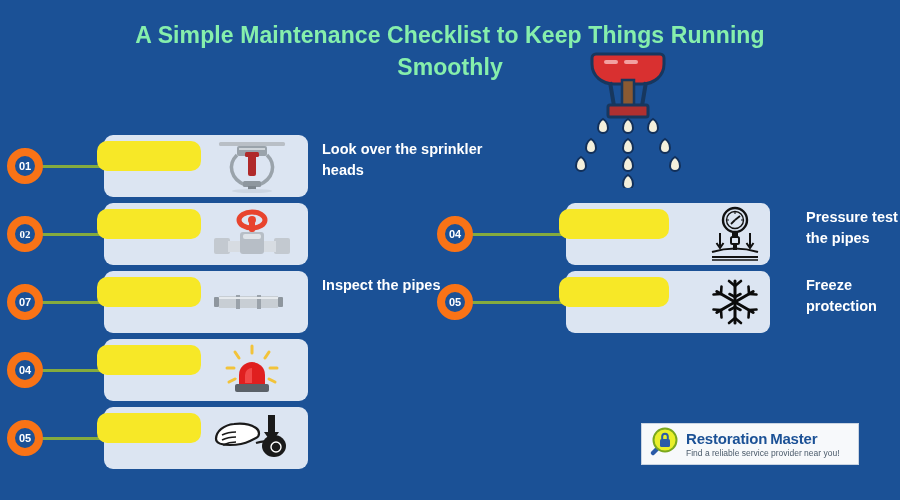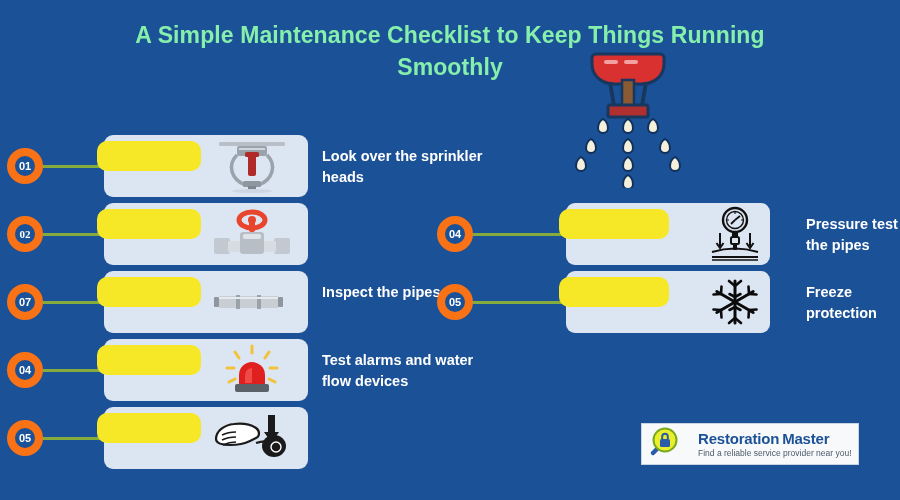--- a/index.html
+++ b/index.html
@@ -96,34 +96,34 @@
   .col-right .badge     { left:437px; }
   .col-right .connector { left:472px; width:92px; }
   .col-right .card      { left:566px; width:204px; height:62px; top:0; }
   .col-right .hl        { left:559px; top:6px; width:110px; height:30px; }
   .col-right .icon-slot { left:700px; top:2px; width:70px; height:58px; }
   .col-right .label     { left:785px; width:115px;margin-left:21px; }
 
   
   .step .badge { top:13px; }
   .step .connector { top:30px; }
-  .step .label { top:11px; }
+  .step .label { top:4px; }
 
   
   #logo {
     position:absolute;
     left:641px; top:423px;
     width:218px; height:42px;
     background:#f7f9fb;
     border:1px solid #c9d4e2;
     display:flex;
     align-items:center;
     padding-left:4px;
   }
-  #logo .logo-text { margin-left:18px; }
+  #logo .logo-text { margin-left:6px; }
   #logo .logo-name { font-size:15px; font-weight:bold; color:#1b5196; letter-spacing:-.2px; white-space:nowrap;}
   #logo .logo-name .word2 { margin-left:3px; }
   #logo .logo-tag { font-size:8.5px; color:#4a5a6a; white-space:nowrap; margin-top:1px;}
 </style>
 </head>
 <body>
 
 <div id="title">A Simple Maintenance Checklist to Keep Things Running Smoothly</div>
 
 <div id="sprinkler-art">
@@ -232,21 +232,20 @@
         <line x1="6" y1="24" x2="13" y2="24"></line>
         <line x1="56" y1="24" x2="49" y2="24"></line>
         <line x1="8" y1="38" x2="14" y2="35"></line>
         <line x1="54" y1="38" x2="48" y2="35"></line>
       </g>
       <path d="M18 40 v-9 a13 13 0 0 1 26 0 v9 z" fill="#e01f1f"></path>
       <path d="M24 39 v-8 a7 7 0 0 1 7 -7 v15 z" fill="#ff6a6a" opacity=".55"></path>
       <rect x="14" y="40" width="34" height="8" rx="2" fill="#5b6168"></rect>
     </svg>
   </div>
-  <div class="label">Test alarms and water flow devices</div>
 </div>
 
 <div class="step col-left" style="top:407px; left:0; width:500px;">
   <div class="badge">05</div>
   <div class="connector"></div>
   <div class="card"></div>
   <div class="hl"></div>
   <div class="icon-slot">
     <svg width="80" height="50" viewBox="0 0 80 50">
       <path d="M4 26 c0 -8 8 -14 18 -15 c8 -1 16 0 22 4 c4 3 4 8 0 10 l-6 3 c-6 3 -14 4 -20 4 c-8 0 -14 -2 -14 -6 z" fill="#ffffff" stroke="#1a1a1a" stroke-width="2.2"></path>

